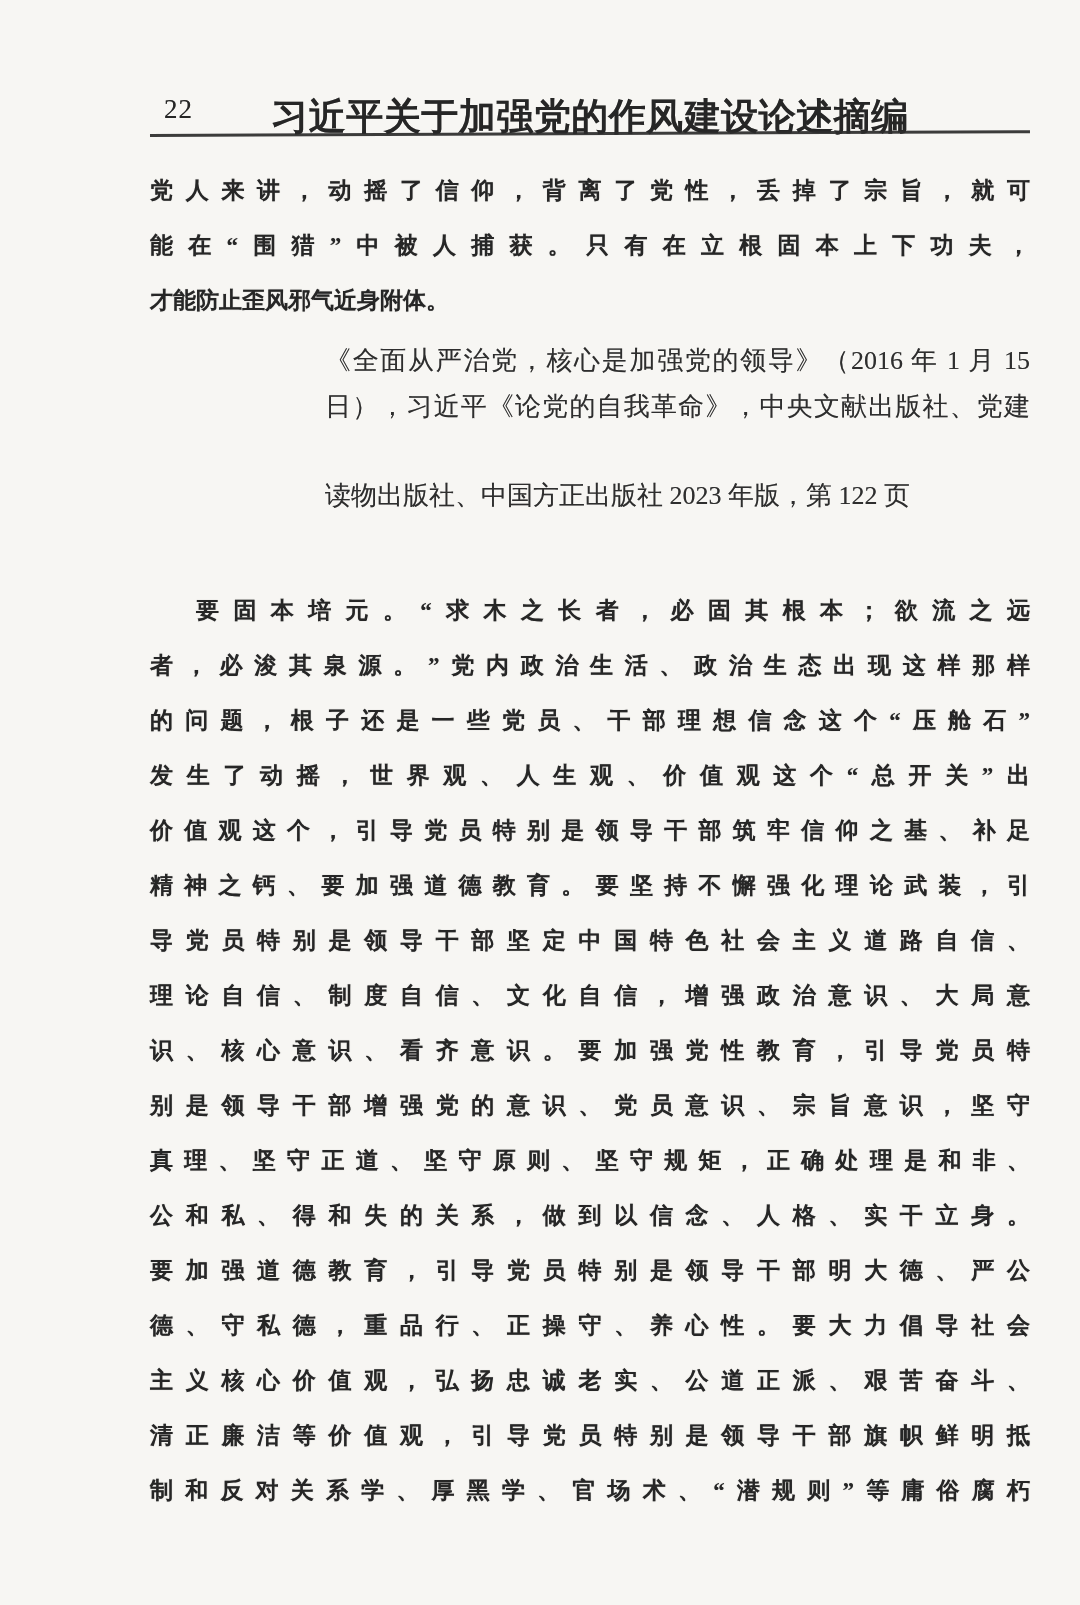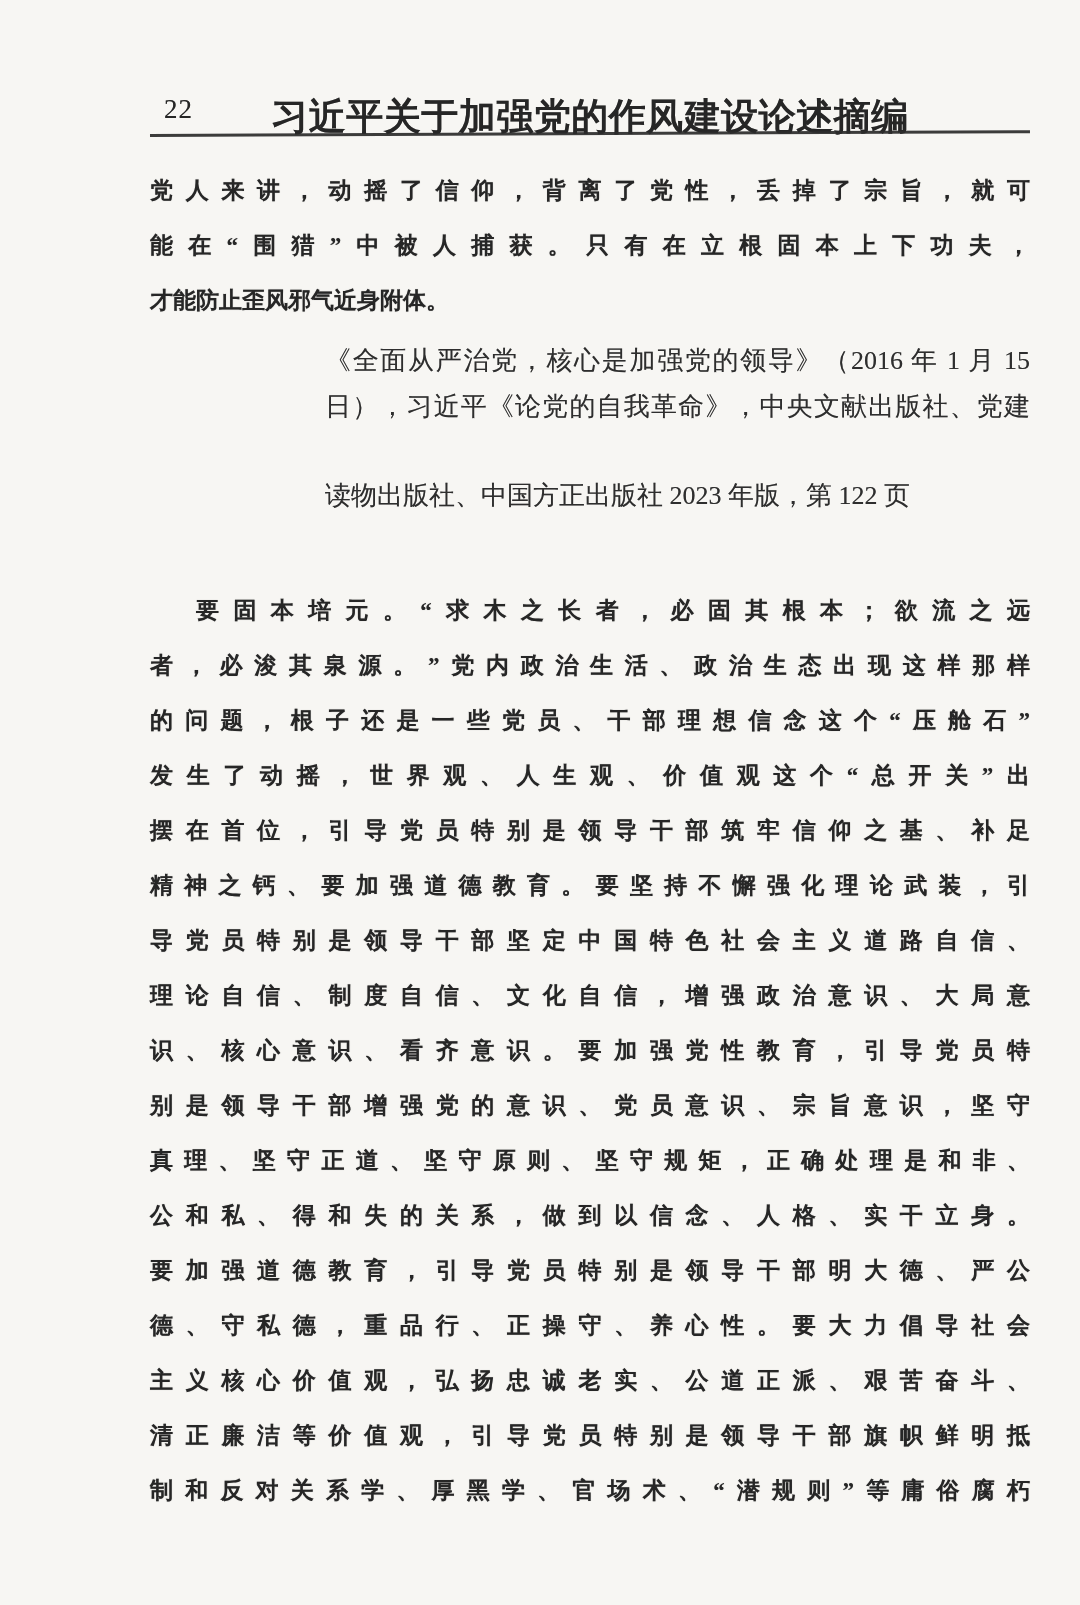--- a/index.html
+++ b/index.html
@@ -127,21 +127,21 @@
         <div class="citline">《全面从严治党，核心是加强党的领导》（2016 年 1 月 15</div>
         <div class="citline">日），习近平《论党的自我革命》，中央文献出版社、党建</div>
         <div class="citline">读物出版社、中国方正出版社 2023 年版，第 122 页</div>
       </div>
 
     <div class="para para2">
         <div class="bodyline">要固本培元。“求木之长者，必固其根本；欲流之远</div>
         <div class="bodyline">者，必浚其泉源。”党内政治生活、政治生态出现这样那样</div>
         <div class="bodyline">的问题，根子还是一些党员、干部理想信念这个“压舱石”</div>
         <div class="bodyline">发生了动摇，世界观、人生观、价值观这个“总开关”出</div>
-        <div class="bodyline">摆在首位，引导党员特别是领导干部筑牢信仰之基、补足</div>
+        <div class="bodyline">价值观这个，引导党员特别是领导干部筑牢信仰之基、补足</div>
         <div class="bodyline">精神之钙、要加强道德教育。要坚持不懈强化理论武装，引</div>
         <div class="bodyline">导党员特别是领导干部坚定中国特色社会主义道路自信、</div>
         <div class="bodyline">理论自信、制度自信、文化自信，增强政治意识、大局意</div>
         <div class="bodyline">识、核心意识、看齐意识。要加强党性教育，引导党员特</div>
         <div class="bodyline">别是领导干部增强党的意识、党员意识、宗旨意识，坚守</div>
         <div class="bodyline">真理、坚守正道、坚守原则、坚守规矩，正确处理是和非、</div>
         <div class="bodyline">公和私、得和失的关系，做到以信念、人格、实干立身。</div>
         <div class="bodyline">要加强道德教育，引导党员特别是领导干部明大德、严公</div>
         <div class="bodyline">德、守私德，重品行、正操守、养心性。要大力倡导社会</div>
         <div class="bodyline">主义核心价值观，弘扬忠诚老实、公道正派、艰苦奋斗、</div>

